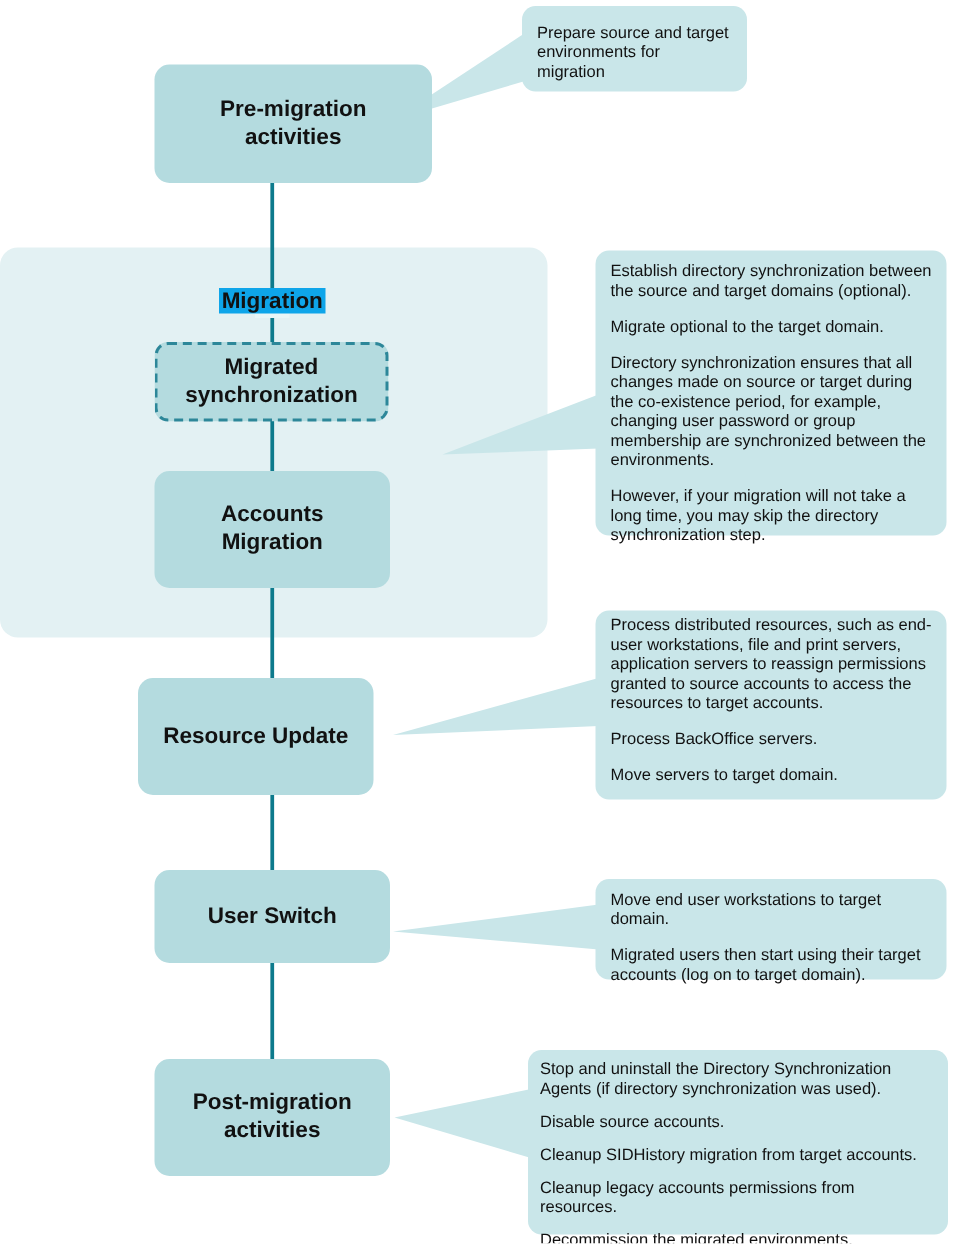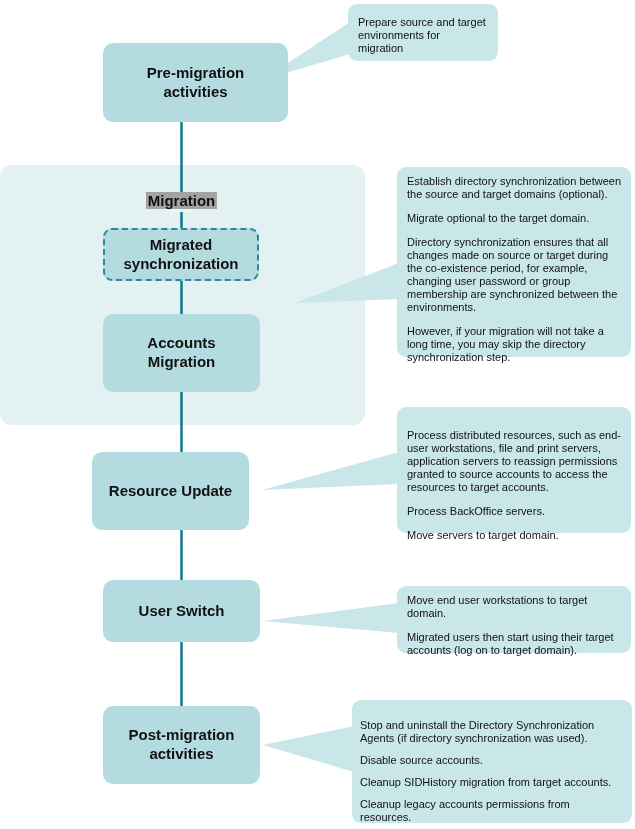--- a/index.html
+++ b/index.html
@@ -42,37 +42,37 @@
   .node.dashed{
     border:2px dashed var(--dash-color);
     border-radius:9px;
   }
   .section-title{
     position:absolute;left:103px;top:190px;width:157px;height:20px;
     display:flex;align-items:center;justify-content:center;
     font-weight:bold;font-size:15px;
     z-index:3;
   }
-  .section-title span{background:#a3a3a3;padding:0 2px;}
+  .section-title span{background:#0ea5e9;padding:0 2px;}
   .callout{
     position:absolute;
     background:var(--callout-fill);
     border-radius:9px;
     font-size:11px;line-height:13px;
     padding:8px 10px;
     box-sizing:border-box;
     z-index:3;
   }
   .callout p{margin:0 0 11px 0;}
   .callout p:last-child{margin-bottom:0;}
   #callout-pre-migration{left:348px;top:4px;width:150px;height:57px;padding-top:12px;}
   #callout-migration{left:397px;top:167px;width:234px;height:190px;}
-  #callout-resource-update{left:397px;top:407px;width:234px;height:126px;padding-top:22px;}
+  #callout-resource-update{left:397px;top:407px;width:234px;height:126px;padding-top:4px;}
   #callout-user-switch{left:397px;top:586px;width:234px;height:67px;}
-  #callout-post-migration{left:352px;top:700px;width:280px;height:123px;padding:19px 8px;}
+  #callout-post-migration{left:352px;top:700px;width:280px;height:123px;padding:7px 8px;}
   #callout-post-migration p{margin-bottom:9px;}
   #node-pre-migration{left:103px;top:43px;width:185px;height:79px;}
   #node-directory-sync{left:103px;top:228px;width:156px;height:53px;}
   #node-accounts-migration{left:103px;top:314px;width:157px;height:78px;}
   #node-resource-update{left:92px;top:452px;width:157px;height:78px;}
   #node-user-switch{left:103px;top:580px;width:157px;height:62px;}
   #node-post-migration{left:103px;top:706px;width:157px;height:78px;}
 </style>
 </head>
 <body>

